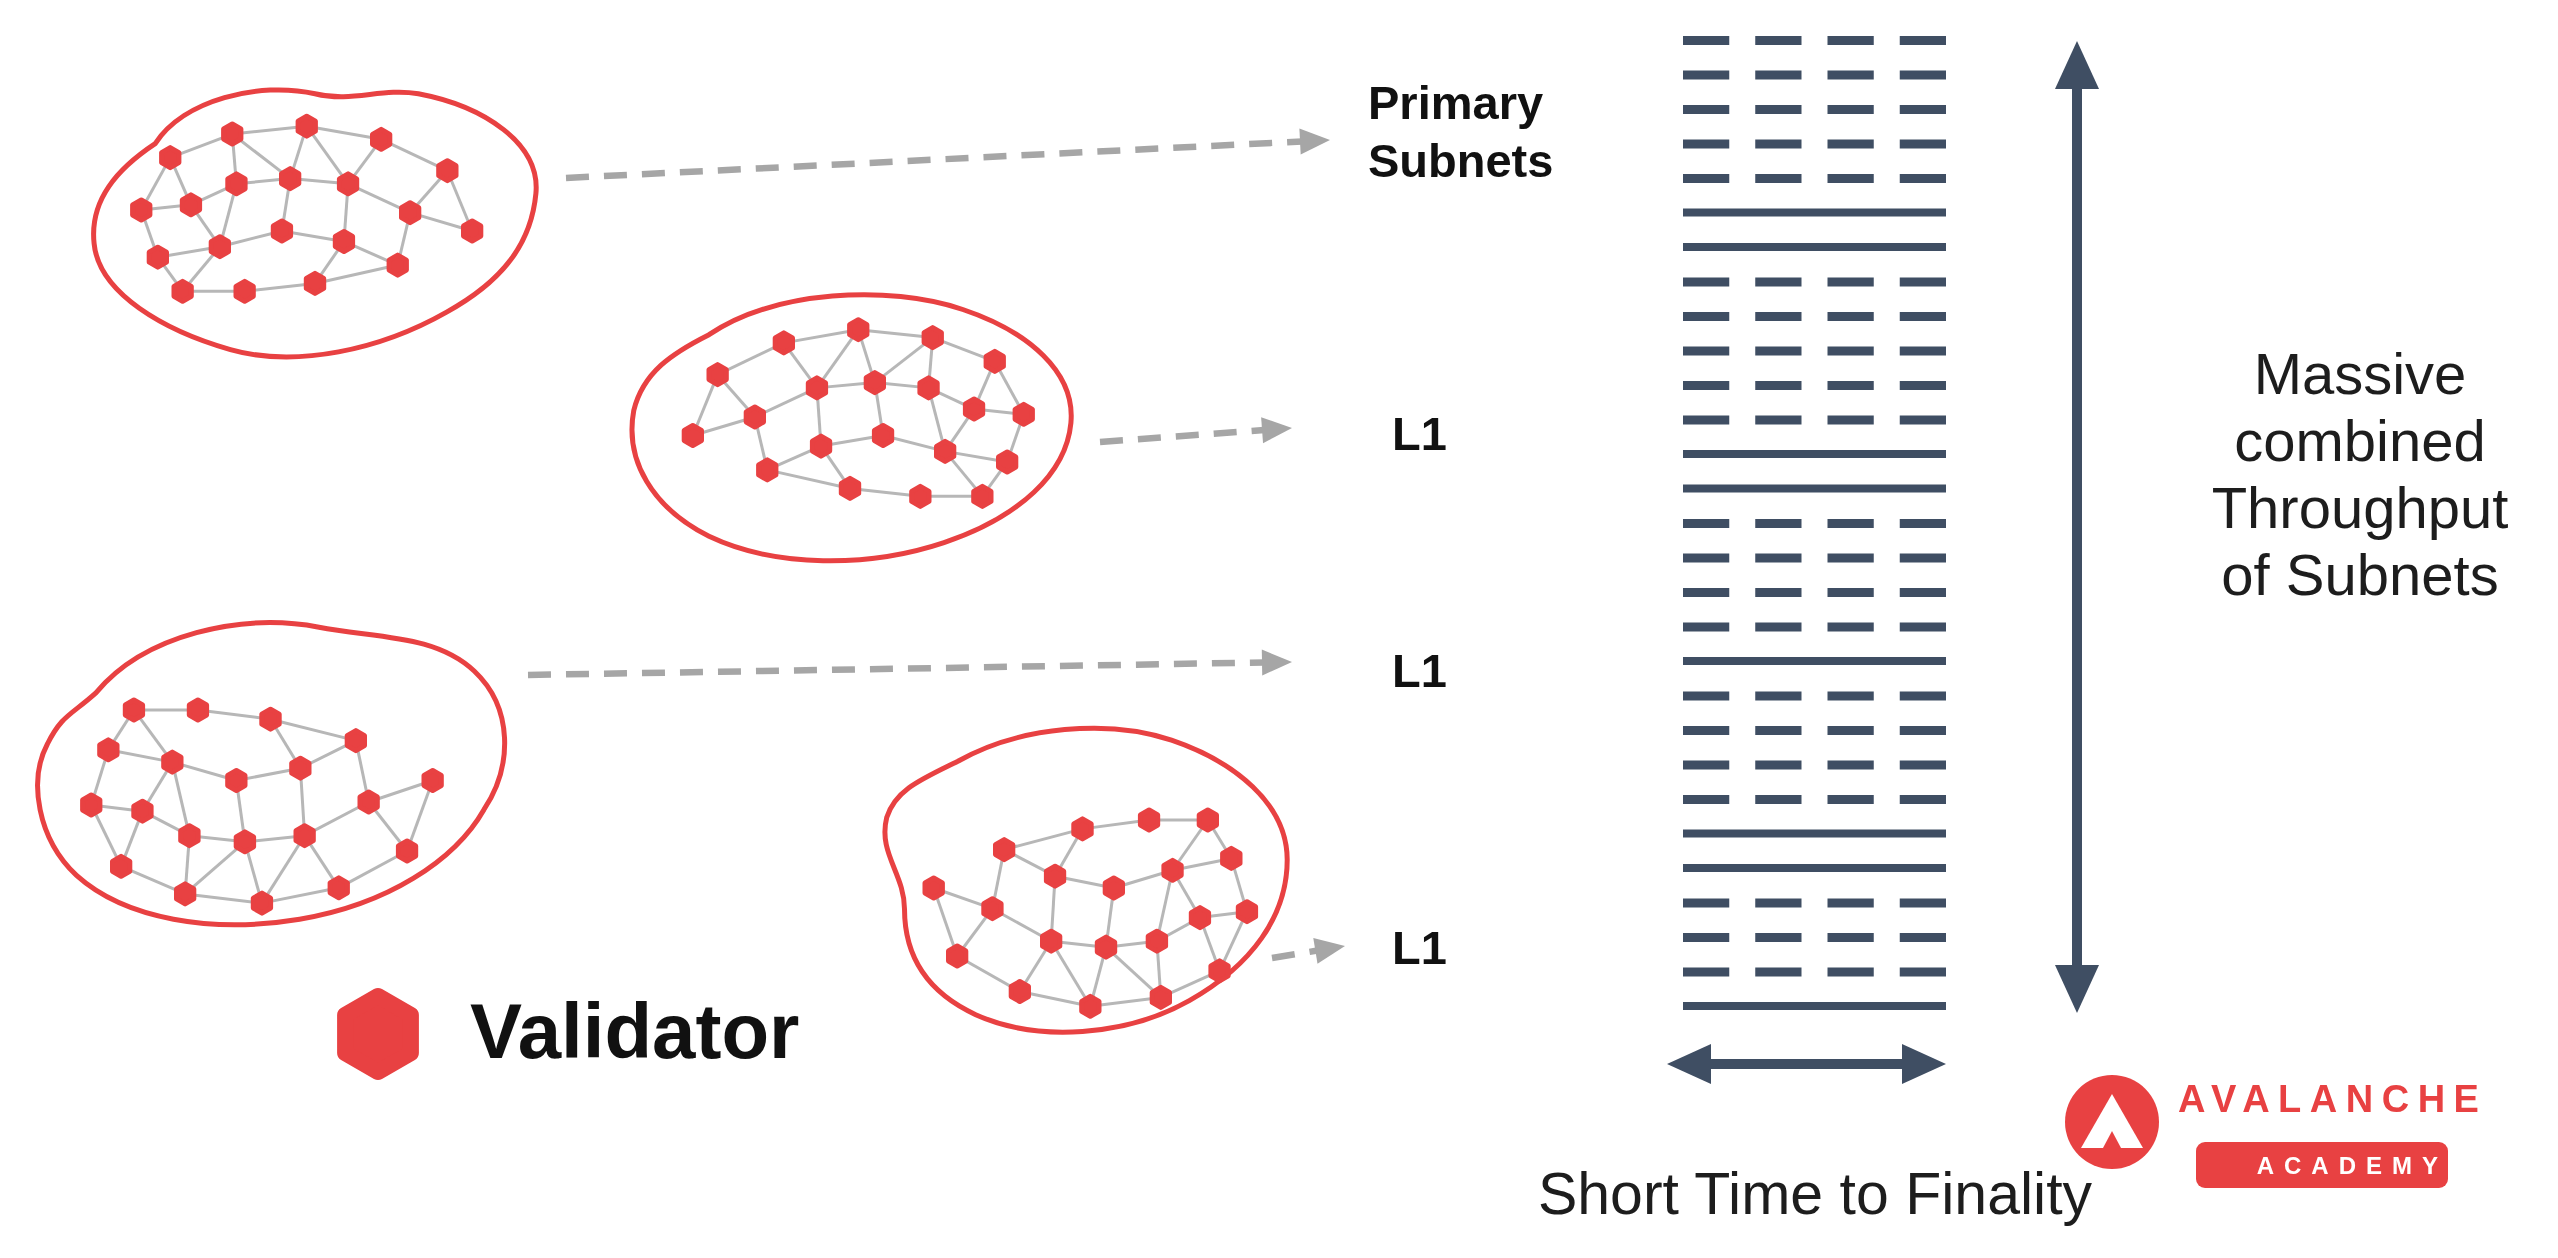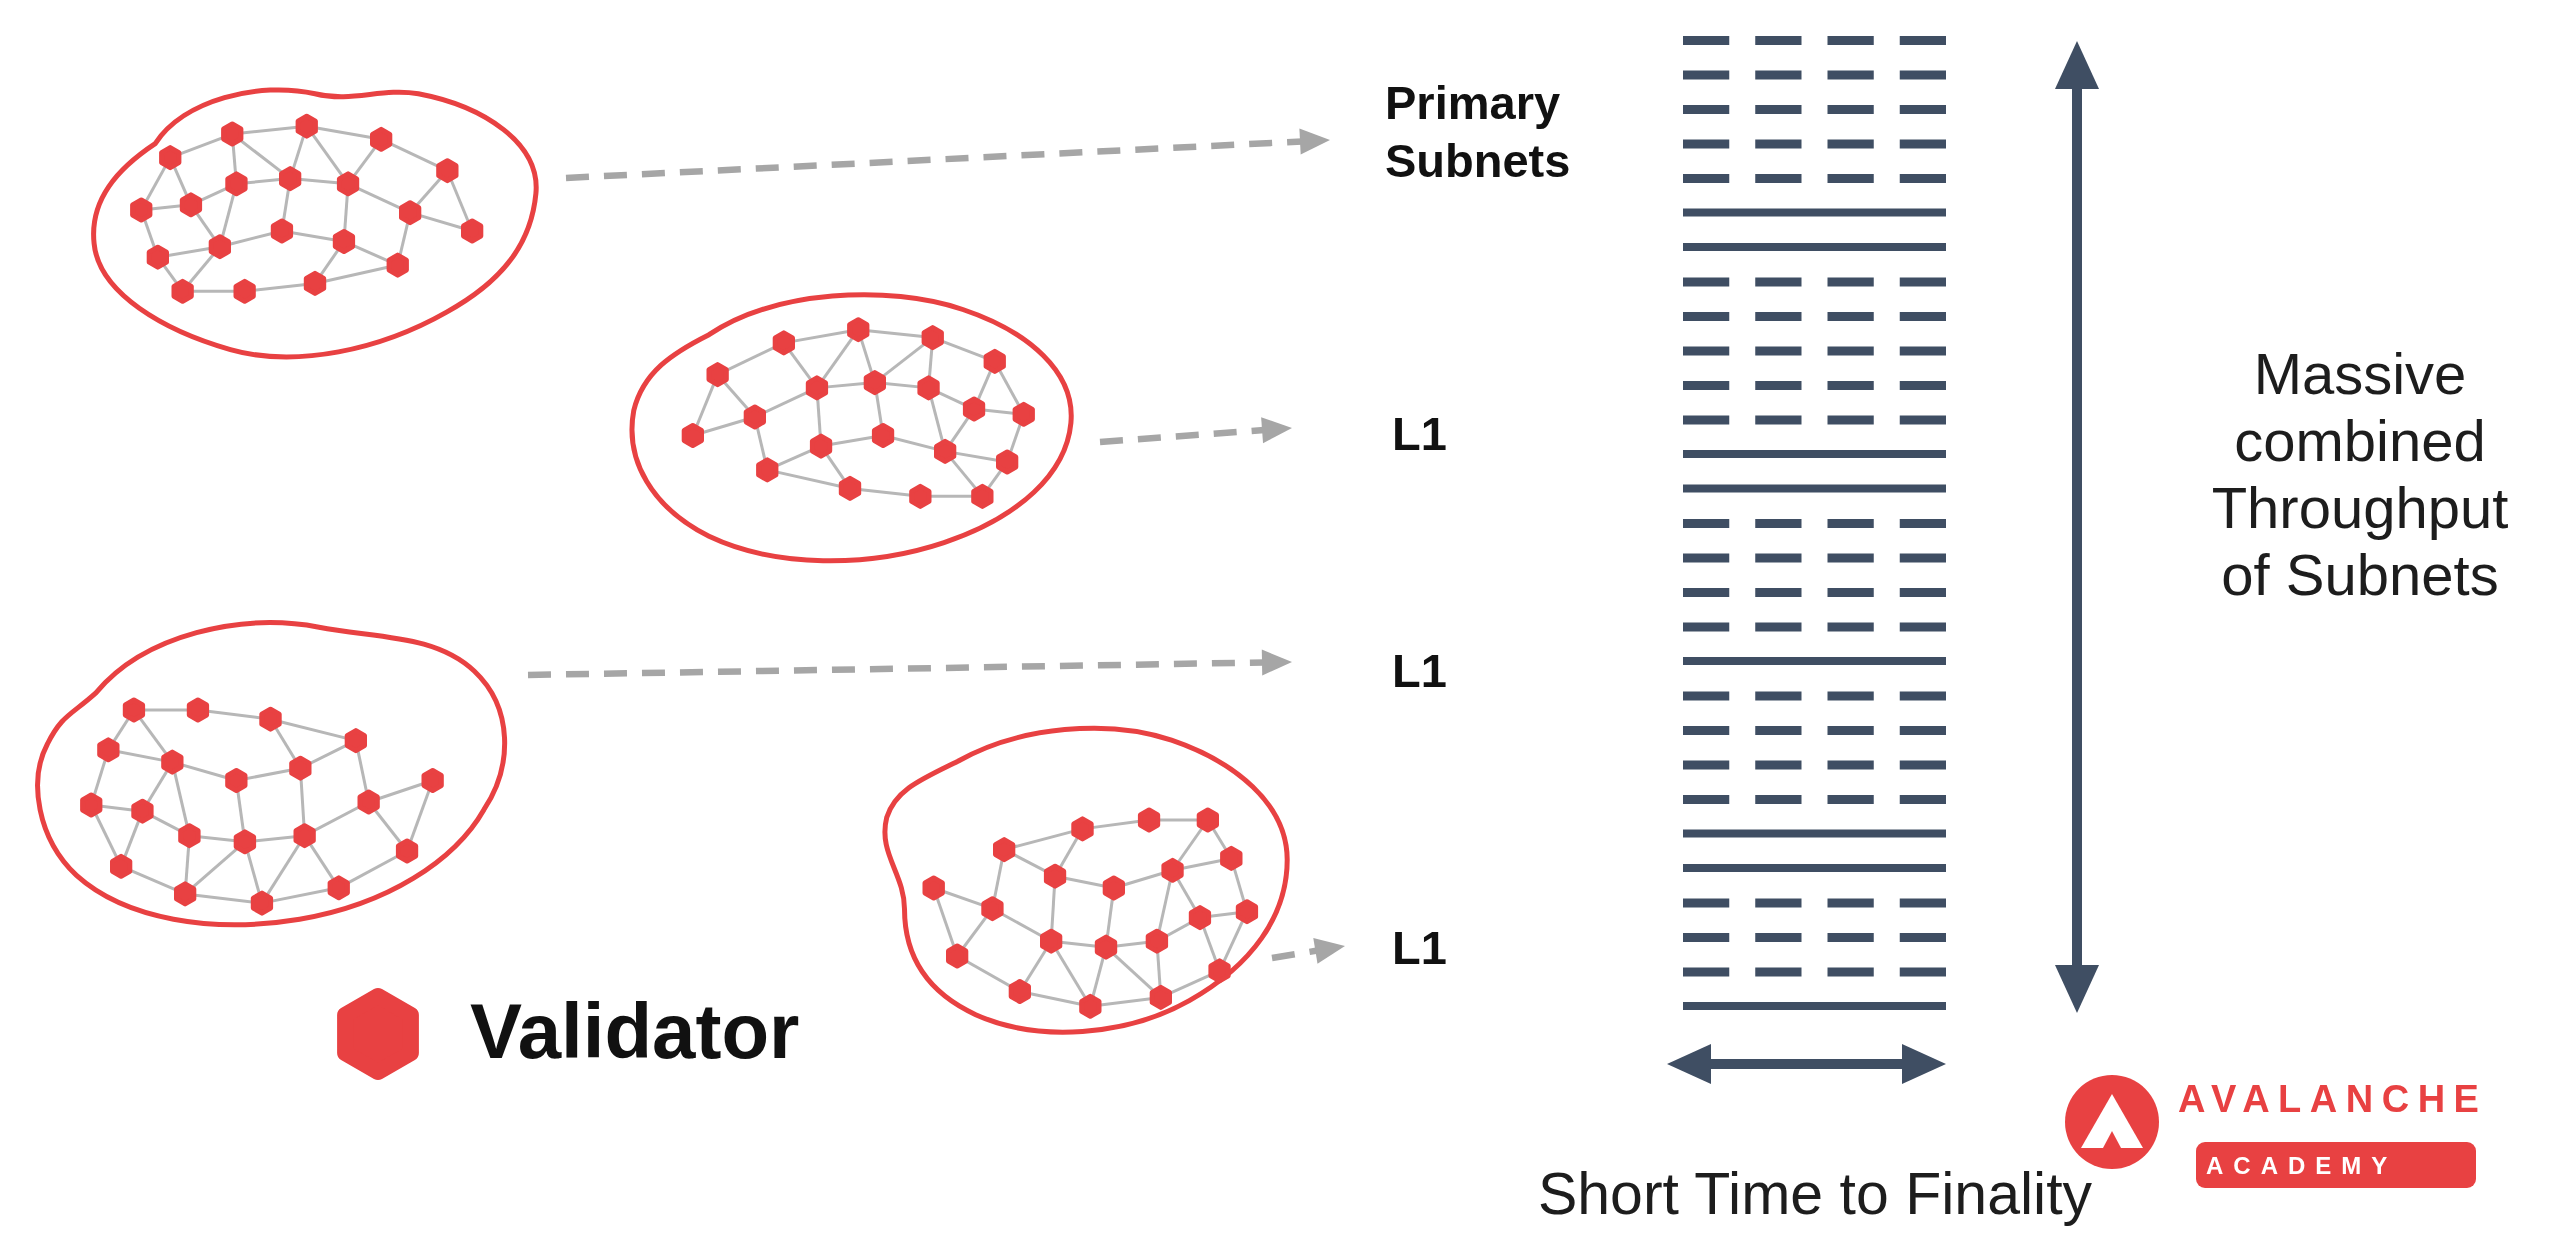--- a/index.html
+++ b/index.html
@@ -6,21 +6,21 @@
   #root {
     position: relative;
     width: 2558px;
     height: 1258px;
     background: #ffffff;
     overflow: hidden;
     font-family: "Liberation Sans", sans-serif;
   }
   #diagram-svg { position: absolute; left: 0; top: 0; }
   .lbl { position: absolute; color: var(--text, #111111); white-space: nowrap; }
-  .bold { font-weight: bold; margin-left: 17px; }
+  .bold { font-weight: bold; }
   #primary-label { left: 1368px; top: 74px; font-size: 47px; line-height: 58px; }
   .l1-label { font-size: 47px; font-weight: bold; left: 1368px; margin-left: 24px; }
   #l1-label-1 { top: 406px; }
   #l1-label-2 { top: 643px; }
   #l1-label-3 { top: 920px; }
   #validator-label { left: 470px; top: 986px; font-size: 78px; font-weight: bold; text-align: center; }
   #throughput-label {
     left: 2160px; top: 340px; width: 400px;
     text-align: center; font-size: 58px; line-height: 67px;
     color: #1d1d1d; white-space: nowrap;
@@ -30,25 +30,25 @@
     text-align: center; font-size: 59px; color: #1d1d1d;
   }
   #brand-logo { position: absolute; left: 2062px; top: 1072px; }
   #brand-word {
     position: absolute; left: 2178px; top: 1078px;
     font-size: 38px; font-weight: 700; letter-spacing: 8.5px;
     color: var(--red, #e84142); white-space: nowrap;
   }
   #academy-badge {
     position: absolute; left: 2196px; top: 1142px;
-    width: 280px; height: 46px;
+    width: 252px; height: 46px;
     background: var(--red, #e84142);
     border-radius: 9px;
     color: #ffffff; font-size: 24px; font-weight: bold;
-    letter-spacing: 10px; text-align: left; line-height: 48px;
+    letter-spacing: 10px; text-align: right; line-height: 48px;
     text-indent: 10px; 
   }
 </style>
 </head>
 <body>
 
 <div id="root">
 
   <svg id="diagram-svg" width="2558" height="1258" viewBox="0 0 2558 1258">
       <g>

